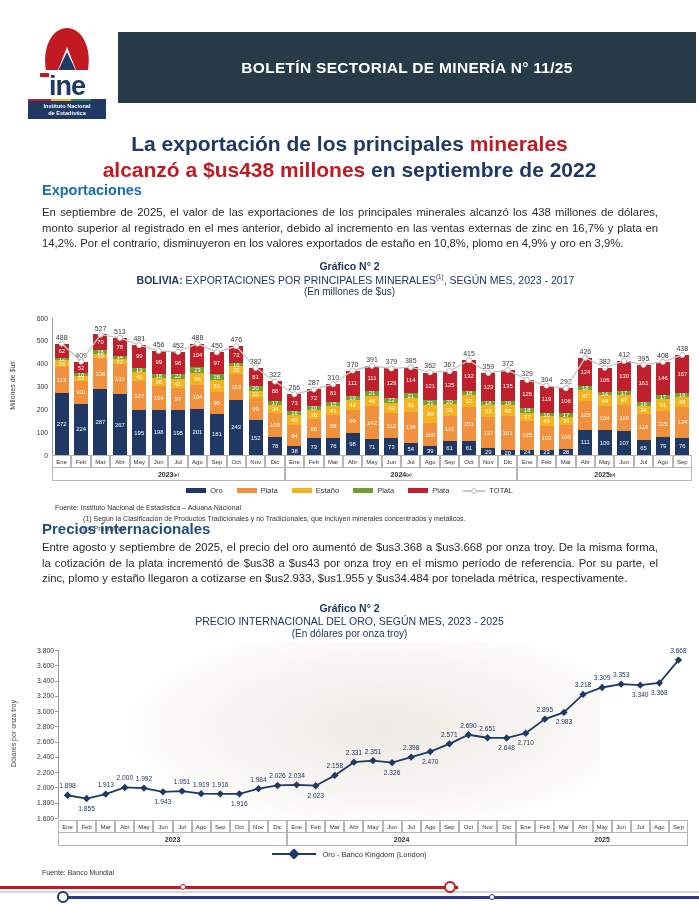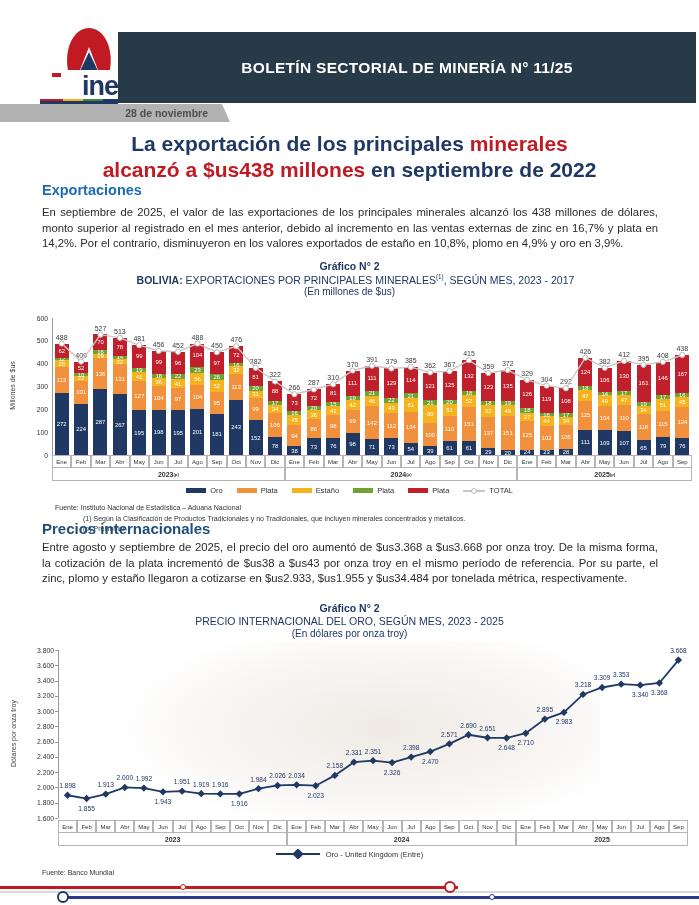--- a/index.html
+++ b/index.html
@@ -4,21 +4,21 @@
 <style>
   * { margin:0; padding:0; box-sizing:border-box; }
   html,body { background:#fff; }
   body { font-family:"Liberation Sans", sans-serif; }
   .page { position:relative; width:699px; height:905px; background:#fff; overflow:hidden; }
 
   
   .banner { position:absolute; left:118px; top:32px; width:578px; height:71px; background:#263A47;
             display:flex; align-items:center; justify-content:center; }
   .banner-title { color:#fff; font-weight:bold; font-size:15.5px; letter-spacing:.3px; }
-  .logo { position:absolute; left:40px; top:26px; width:78px; height:96px; text-align:right; }
+  .logo { position:absolute; left:28px; top:26px; width:78px; height:96px; text-align:center; }
   .logo-word { color:#1F3864; font-weight:bold; font-size:27px; line-height:20px; letter-spacing:-1px; position:relative; }
   .logo-word .accent { position:absolute; left:12px; top:-3px; width:9px; height:4px; background:#C11A22; }
   .logo-box { margin-top:3px; background:#1F3864; padding:2px 2px; border-top:2px solid; 
               border-image: linear-gradient(90deg,#C11A22 0 30%,#F5B31E 30% 55%,#3B8A3E 55% 80%,#1F3864 80% 100%) 1;
               color:#fff; font-size:5.6px; font-weight:bold; line-height:1.25; }
   .datebar { position:absolute; left:0; top:104px; width:230px; height:18px; background:#B2B2B2;
              clip-path:polygon(0 0, 222px 0, 230px 100%, 0 100%);
              display:flex; align-items:center; justify-content:flex-end; padding-right:22px; }
   .datebar span { color:#4D4D4D; font-weight:bold; font-size:10.5px; }
 
@@ -79,23 +79,20 @@
       <path d="M29,26 L20.5,44 L37.5,44 Z" fill="#1F3864"></path>
     </svg>
     <div class="logo-word"><span class="accent"></span><span>ine</span></div>
     <div class="logo-box">
       <div>Instituto Nacional</div>
       <div>de Estadística</div>
     </div>
   </div>
   <div class="banner">
     <span class="banner-title">BOLETÍN SECTORIAL DE MINERÍA N° 11/25</span>
-  </div>
-  <div class="datebar">
-    <span>28 de noviembre</span>
   </div>
 
   <div class="main-title">
     <div><span>La exportación de los principales </span><span class="red">minerales</span></div>
     <div><span class="red">alcanzó a $us438 millones</span><span> en septiembre de 2022</span></div>
   </div>
 
   <div class="sec-heading h-exp">Exportaciones</div>
   <div class="para p-exp">En septiembre de 2025, el valor de las exportaciones de los principales minerales alcanzó los 438 millones de dólares, monto superior al registrado en el mes anterior, debido al incremento en las ventas externas de zinc en 16,7% y plata en 14,2%. Por el contrario, disminuyeron en los valores exportados de estaño en 10,8%, plomo en 4,9% y oro en 3,9%.</div>
 
@@ -570,21 +567,21 @@
         <div class="mrow-cell" style="left: 668.909px; top: 222px; width: 19.0909px; height: 13px;">Sep</div>
         <div class="yrow-cell" style="left: 58px; top: 235px; width: 229.091px; height: 13px;">2023</div>
         <div class="yrow-cell" style="left: 287.091px; top: 235px; width: 229.091px; height: 13px;">2024</div>
         <div class="yrow-cell" style="left: 516.182px; top: 235px; width: 171.818px; height: 13px;">2025</div>
       </div>
     <div class="c2-legend" style="top:251px">
       <svg width="44" height="10">
         <line x1="0" y1="5" x2="44" y2="5" stroke="#1F3864" stroke-width="2"></line>
         <rect x="18" y="1" width="8" height="8" transform="rotate(45 22 5)" fill="#1F3864"></rect>
       </svg>
-      <span>Oro - United Kingdom (Entre)</span>
+      <span>Oro - Banco Kingdom (London)</span>
     </div>
     <div class="src2" style="top:271px">Fuente: Banco Mundial</div>
   </div>
 
   <div class="f-line" style="left:0; top:891px; width:699px; height:2px; background:#D8D8D8;"></div>
   <div class="f-line" style="left:0; top:886px; width:458px; height:2.5px; background:#C11A22;"></div>
   <div class="ring" style="left:180px; top:884px; width:6px; height:6px; border:1.5px solid #C11A22;"></div>
   <div class="ring" style="left:444px; top:881px; width:12px; height:12px; border:2px solid #C11A22;"></div>
   <div class="f-line" style="left:62px; top:896px; width:637px; height:2.5px; background:#2B3990;"></div>
   <div class="ring" style="left:57px; top:891px; width:12px; height:12px; border:2px solid #1F3864;"></div>

